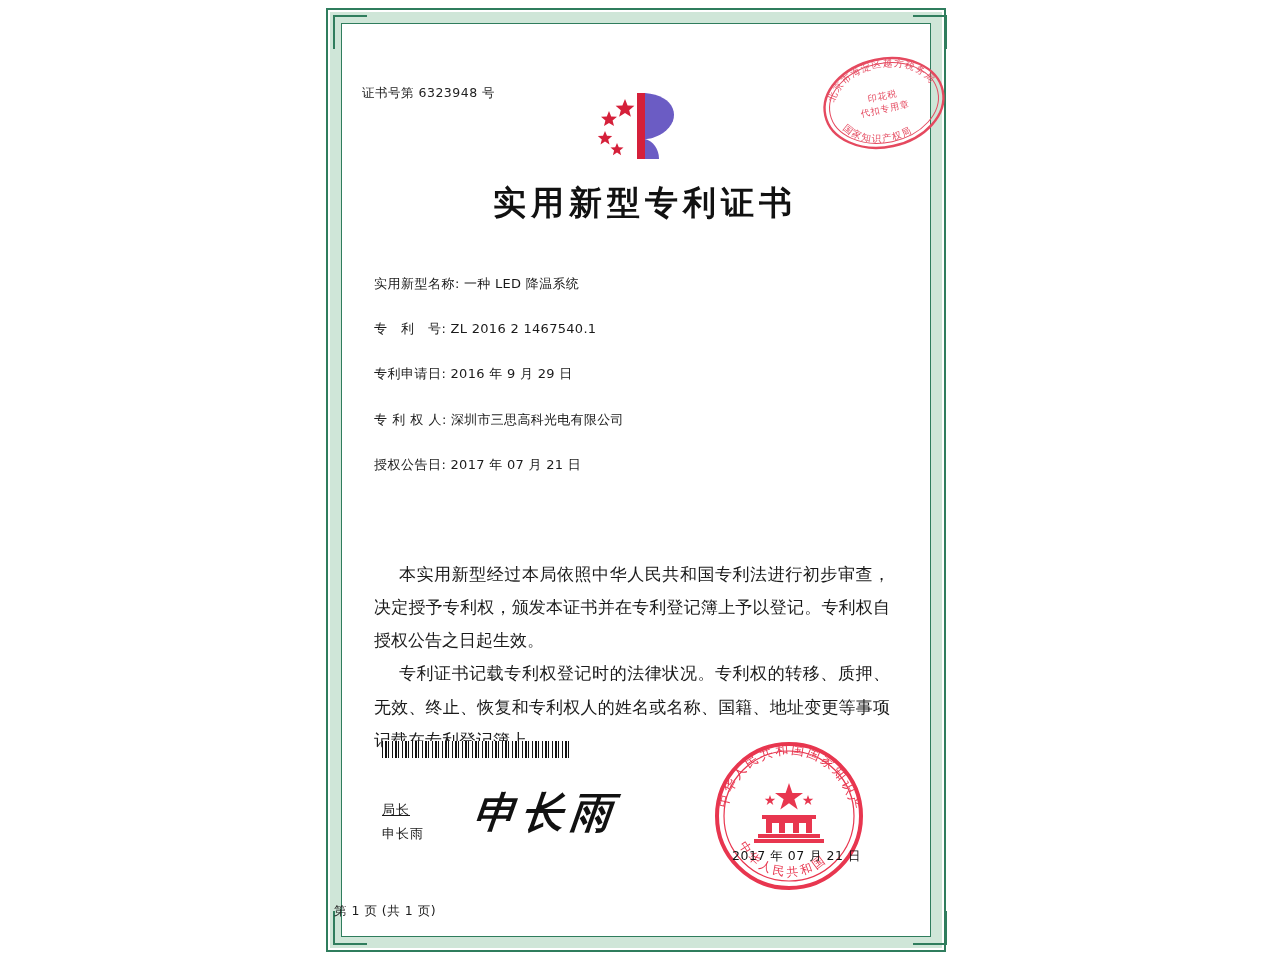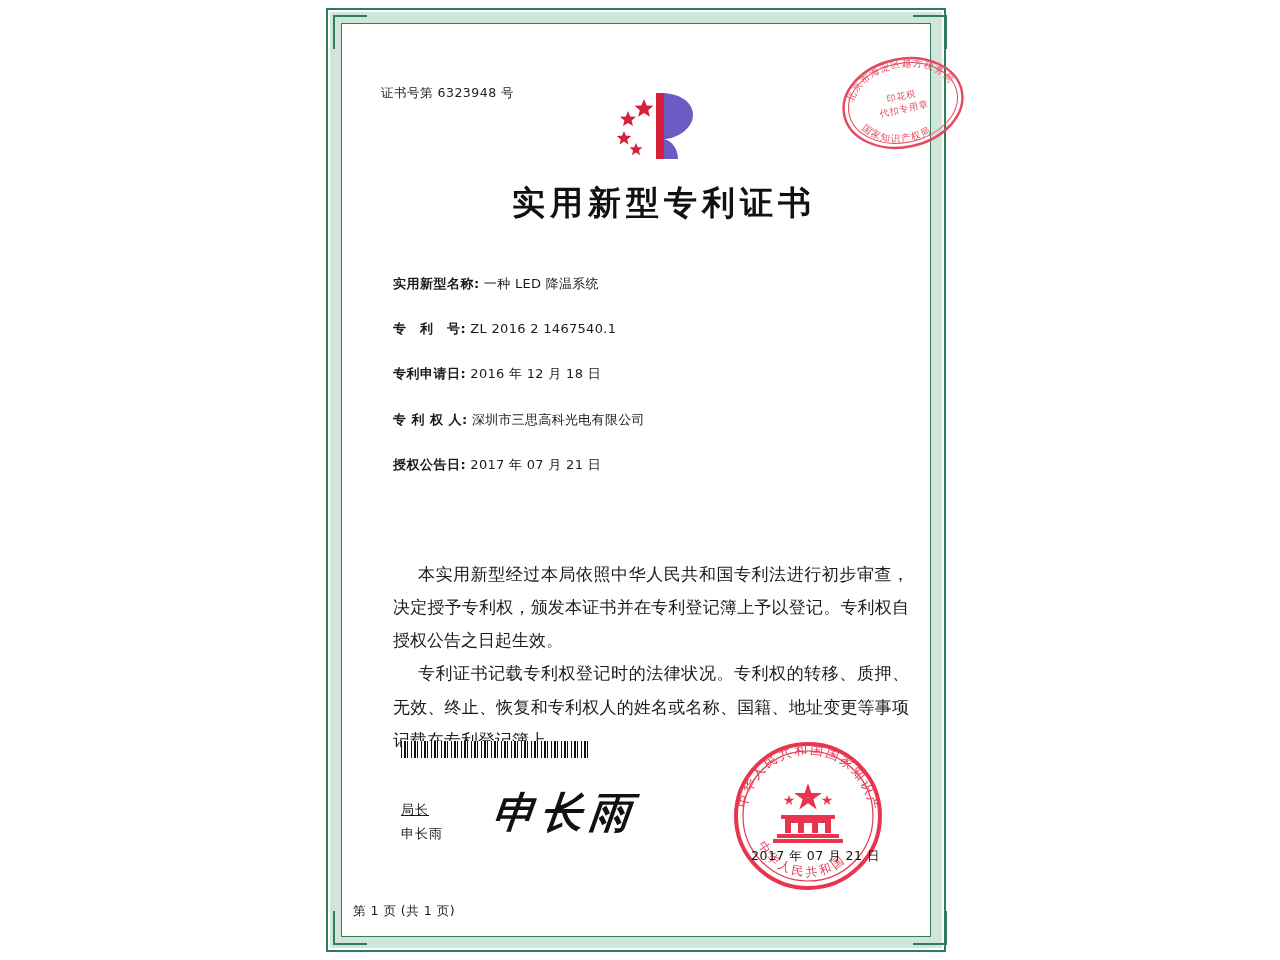--- a/index.html
+++ b/index.html
@@ -73,21 +73,21 @@
     box-sizing: border-box;
   }
   .corner.tl { left: 333px; top: 15px; border-right: none; border-bottom: none; }
   .corner.tr { left: 913px; top: 15px; border-left: none; border-bottom: none; }
   .corner.bl { left: 333px; top: 911px; border-right: none; border-top: none; }
   .corner.br { left: 913px; top: 911px; border-left: none; border-top: none; }
 
   
   .content {
     position: absolute;
-    left: 353px;
+    left: 334px;
     top: 23px;
     width: 590px;
     height: 898px;
   }
 
   .cert-number {
     position: absolute;
     left: 28px;
     top: 62px;
     font-size: 12.5px;
@@ -137,21 +137,20 @@
   .field-row {
     font-size: 13px;
     color: #1a1a1a;
     margin-bottom: 27px;
     line-height: 1.4;
     white-space: nowrap;
   }
   .field-label {
     display: inline;
     letter-spacing: 0.5px;
-    font-weight: bold;
   }
   .field-value {
     display: inline;
     letter-spacing: 0.3px;
     text-align: right;
   }
 
   .paragraphs {
     position: absolute;
     left: 40px;
@@ -298,21 +297,21 @@
       <div class="field-row">
         <span class="field-label">实用新型名称:</span>
         <span class="field-value">一种 LED 降温系统</span>
       </div>
       <div class="field-row">
         <span class="field-label">专　利　号:</span>
         <span class="field-value">ZL 2016 2 1467540.1</span>
       </div>
       <div class="field-row">
         <span class="field-label">专利申请日:</span>
-        <span class="field-value">2016 年 12 月 18 日</span>
+        <span class="field-value">2016 年 9 月 29 日</span>
       </div>
       <div class="field-row">
         <span class="field-label">专 利 权 人:</span>
         <span class="field-value">深圳市三思高科光电有限公司</span>
       </div>
       <div class="field-row">
         <span class="field-label">授权公告日:</span>
         <span class="field-value">2017 年 07 月 21 日</span>
       </div>
     </div>

